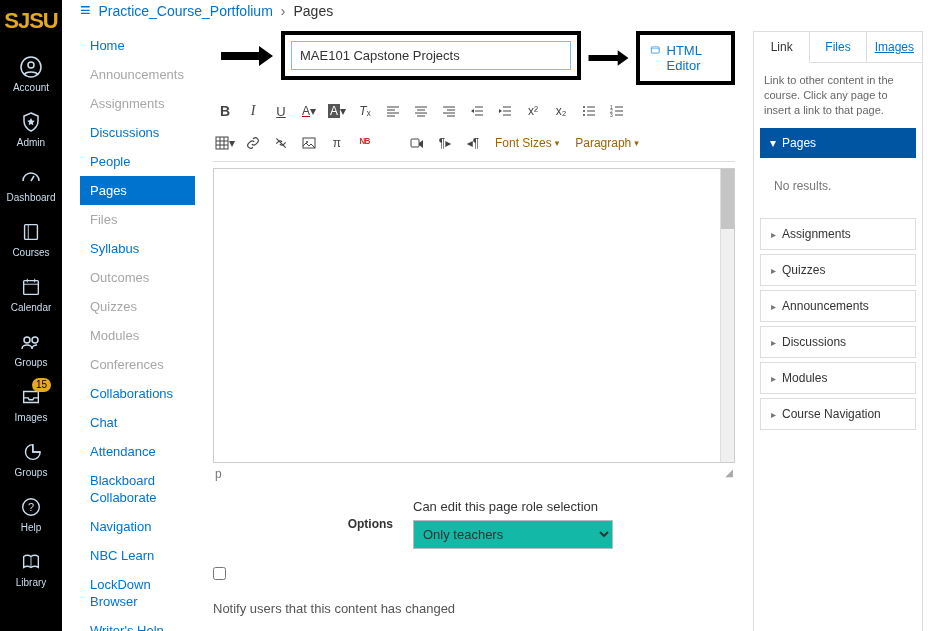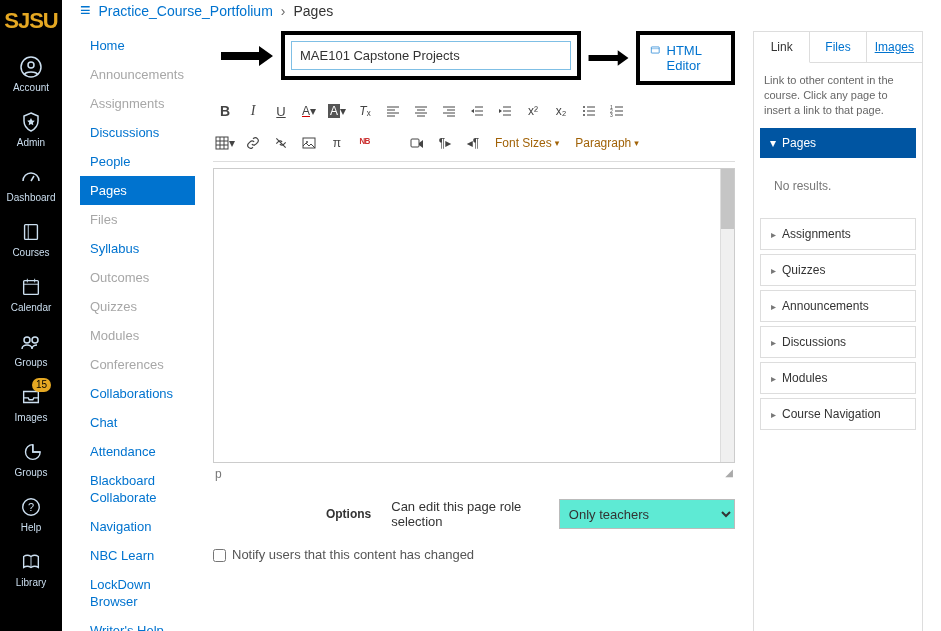--- a/index.html
+++ b/index.html
@@ -51,25 +51,25 @@
 .tdrop .caret { margin-left:3px; font-size:9px; }
 
 .rte { border:1px solid #ccc; height:295px; margin-top:6px; background:#fff; position:relative; }
 .rte .scroll { position:absolute; right:0; top:0; width:14px; height:100%; background:#f0f0f0; border-left:1px solid #ddd; }
 .rte .scroll .thumb { background:#c5c5c5; width:100%; height:60px; }
 .pathrow { display:flex; justify-content:space-between; color:#777; font-size:12px; padding:4px 2px 10px 2px; }
 .resize-handle { font-size:10px; color:#aaa; }
 
 .option-row { display:flex; align-items:center; gap:20px; margin:8px 0 18px 0; }
 .option-row .olbl { font-weight:bold; font-size:12px; width:180px; text-align:right; }
-.option-row .oright { display:flex; flex-direction:row; gap:6px; }
-.option-row select { width:200px; padding:5px; border:1px solid #bbb; font-size:13px; color:#333; background:#5eead4; }
+.option-row .oright { display:flex; flex-direction:column; gap:6px; }
+.option-row select { width:200px; padding:5px; border:1px solid #bbb; font-size:13px; color:#333; background:#14b8a6; }
 
 .footer-row { display:flex; align-items:center; justify-content:space-between; padding-bottom:8px; }
-.footer-row .notify { display:flex; align-items:flex-end; gap:6px; color:#555; font-size:13px; }
+.footer-row .notify { display:flex; align-items:flex-start; gap:21px; color:#555; font-size:13px;flex-direction:column; }
 .footer-row .actions { display:flex; gap:6px; }
 .btn { padding:7px 14px; font-size:13px; border:1px solid #bbb; background:#f7f7f7; cursor:pointer; border-radius:3px; }
 .btn.primary { background:#0055a2; border-color:#0055a2; color:#fff; }
 
 
 .right-panel { width:170px; border:1px solid #ddd; display:flex; flex-direction:column; font-size:12px; }
 .tabs { display:flex; border-bottom:1px solid #ddd; }
 .tab { flex:1; text-align:center; padding:8px 4px; cursor:pointer; color:#0073cf; border-right:1px solid #ddd; }
 .tab:last-child { border-right:none;text-decoration:underline; }
 .tab.active { background:#fff; color:#333; border-bottom:1px solid #fff; margin-bottom:-1px; }

